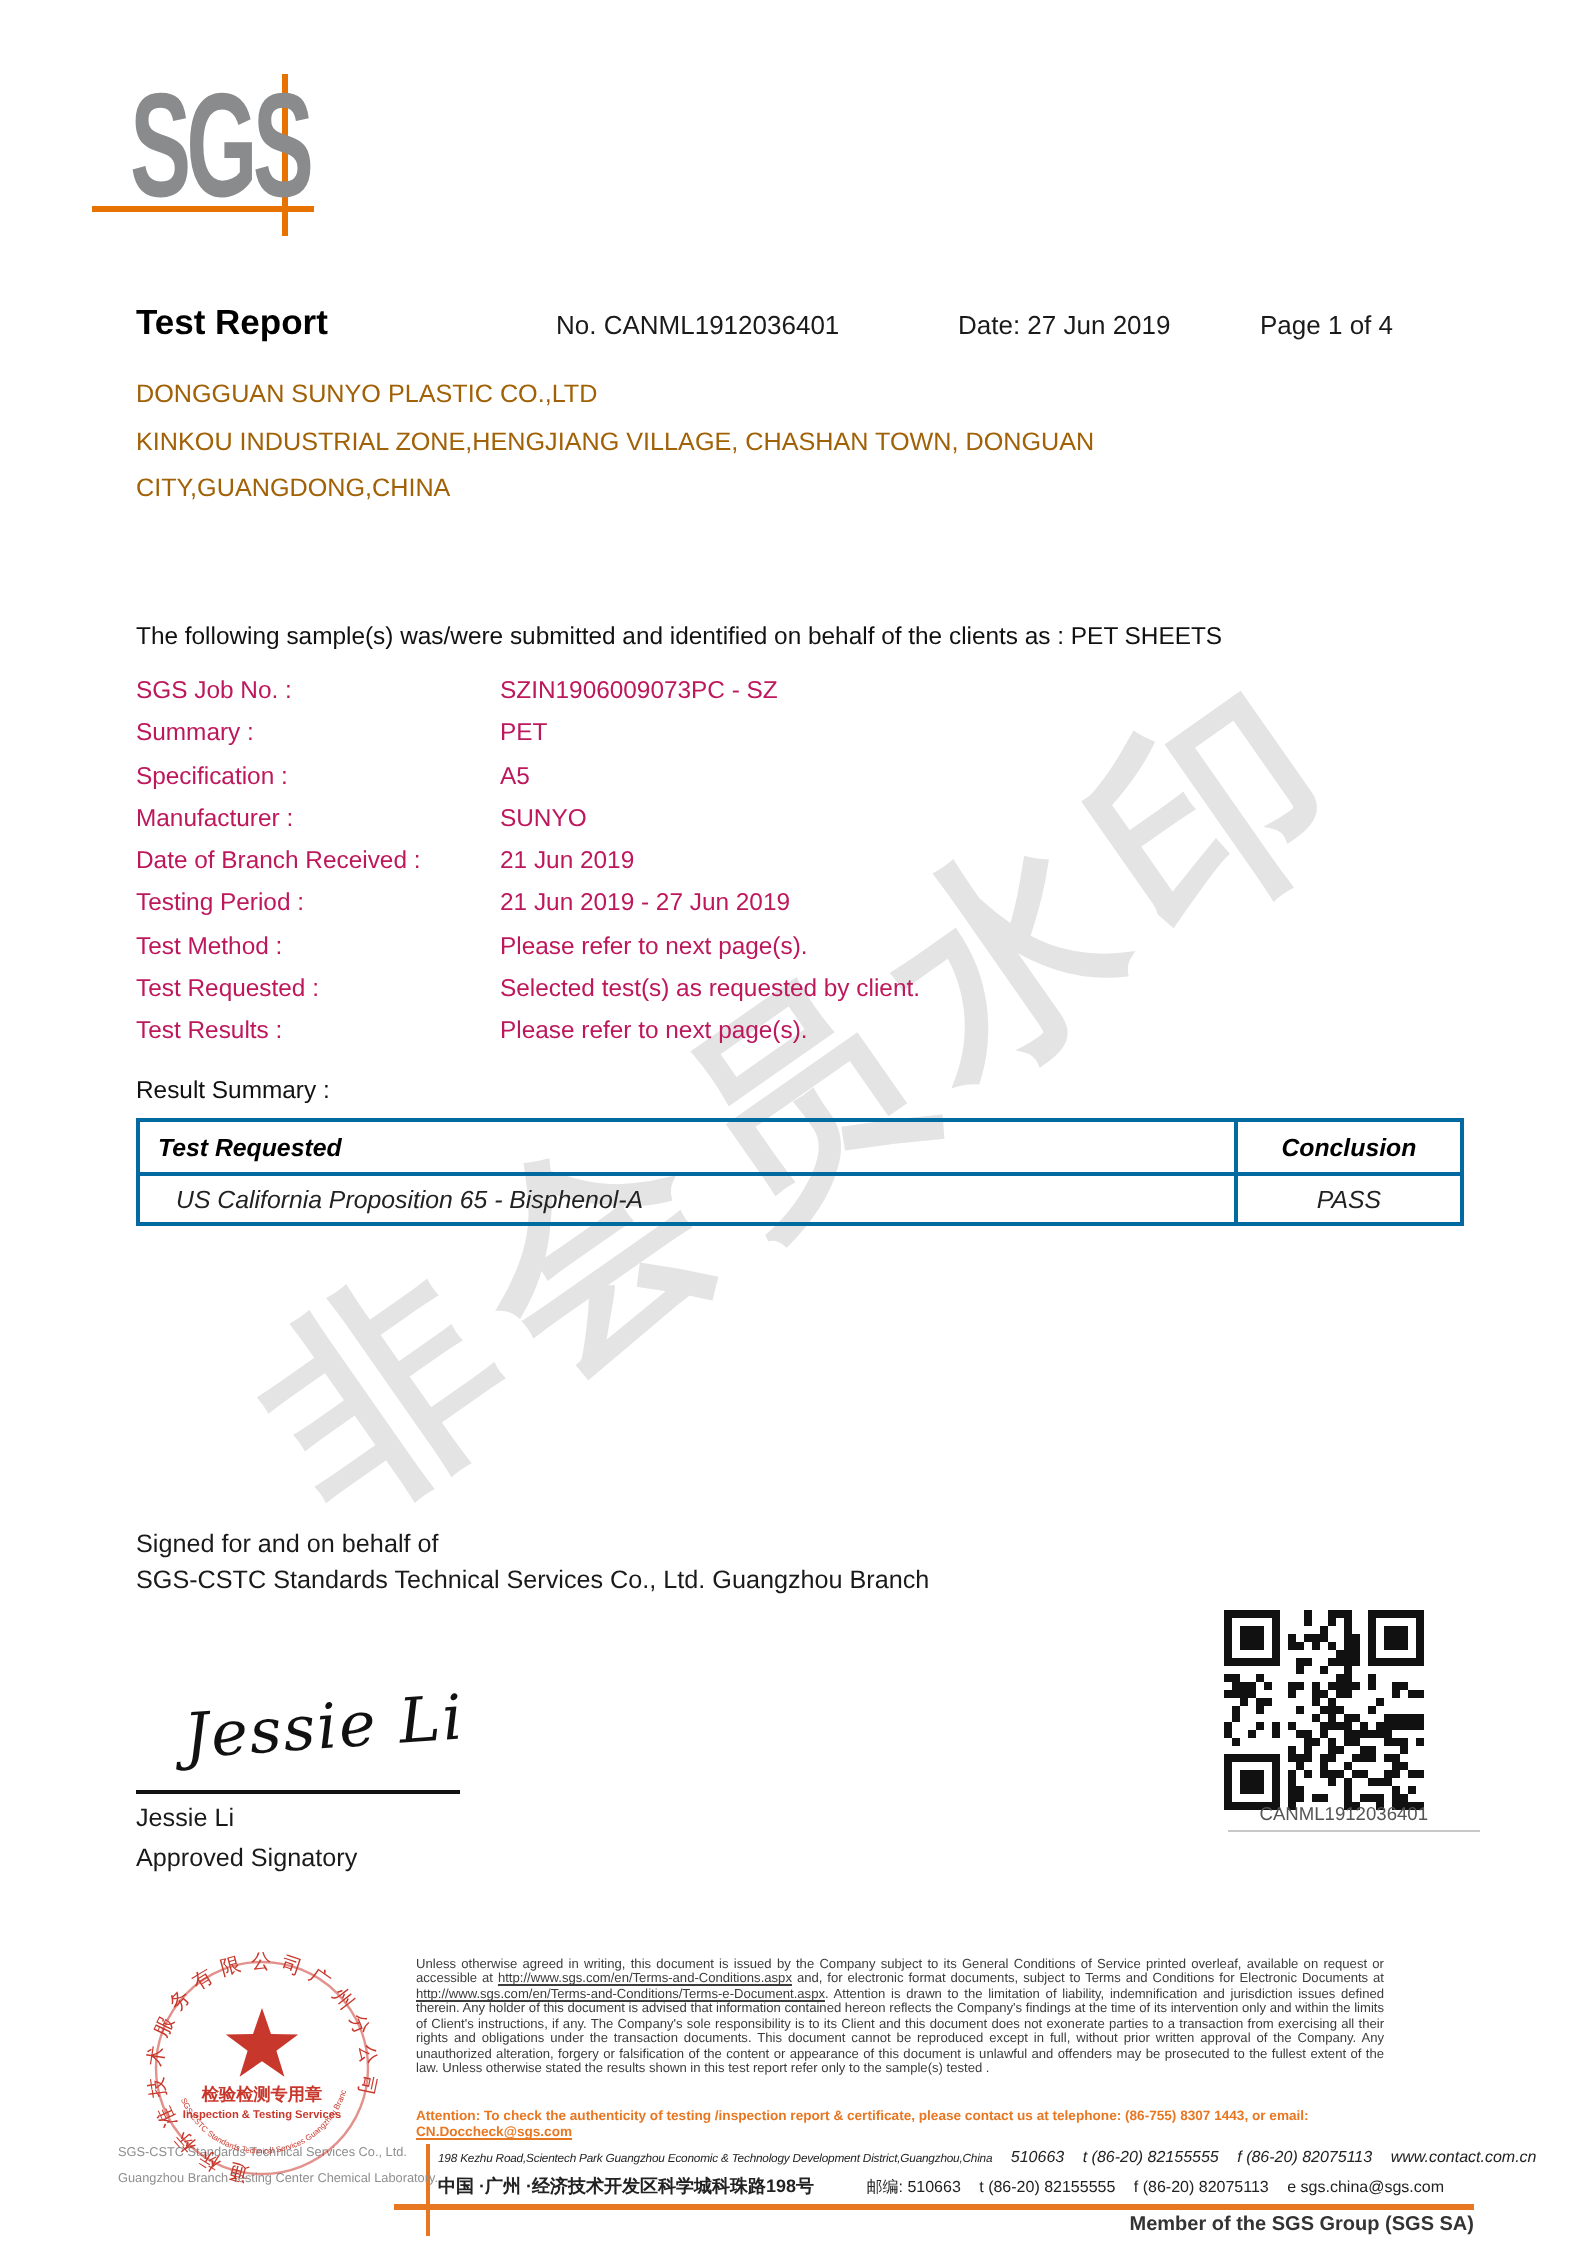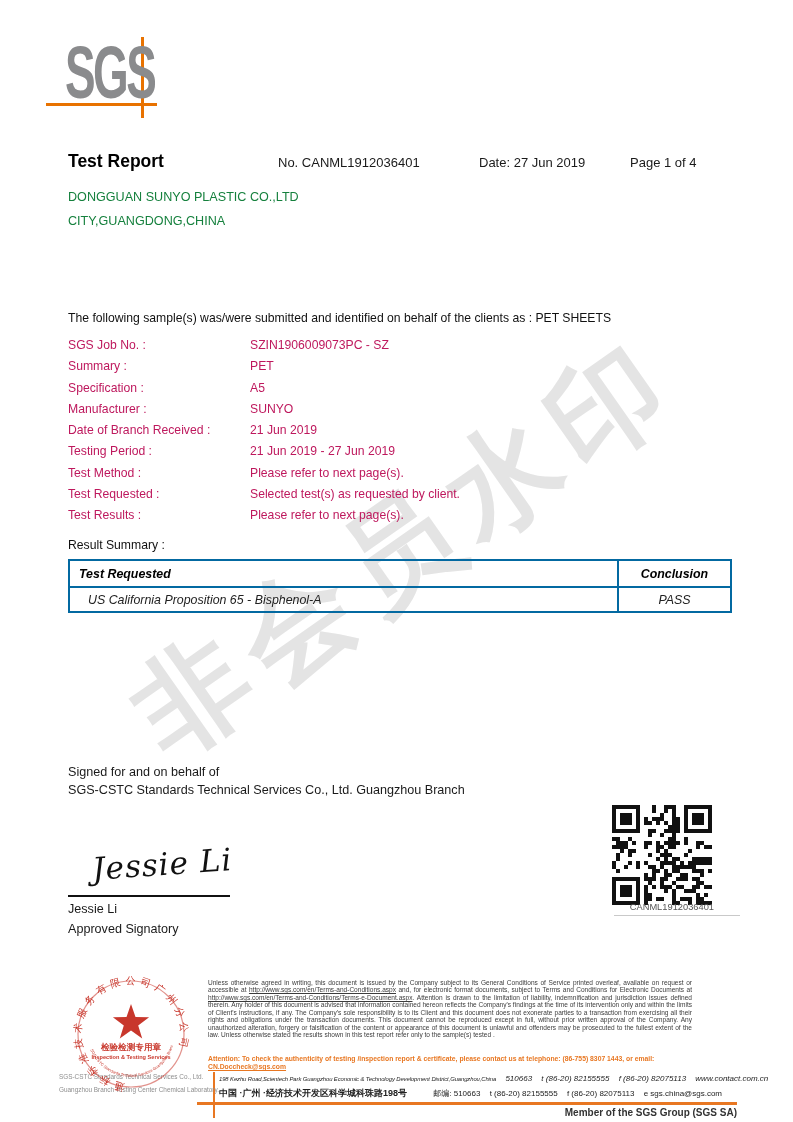--- a/index.html
+++ b/index.html
@@ -20,21 +20,21 @@
     font-weight:bold; color:#8a8b8d; letter-spacing:-4px; transform:scaleX(0.62); transform-origin:left top; z-index:2; }
   .logo-hline { position:absolute; left:46px; top:103px; width:111px; height:2.5px; background:#e87200; z-index:1; }
   .logo-vline { position:absolute; left:141px; top:37px; width:2.5px; height:81px; background:#e87200; z-index:1; }
 
   
   .title { position:absolute; left:68px; top:151px; font-size:17.5px; font-weight:bold; color:#000; }
   .report-no { position:absolute; left:278px; top:155px; font-size:13px;text-align:right; }
   .report-date { position:absolute; left:479px; top:155px; font-size:13px; }
   .report-page { position:absolute; left:630px; top:155px; font-size:13px; }
 
-  .client { position:absolute; left:68px; top:186px; font-size:12.6px; line-height:23.5px; color:#15803d; }
+  .client { position:absolute; left:68px; top:186px; font-size:12.6px; line-height:23.5px; color:#a16207; }
 
   .intro { position:absolute; left:68px; top:311px; font-size:12.2px; color:#111; }
 
   .fields { position:absolute; left:68px; top:338px; width:620px; }
   .frow { height:21.3px; font-size:12.2px; color:#be185d; }
   .flabel { display:inline-block; width:182px; }
   .fvalue { display:inline-block; }
 
   .summary-heading { position:absolute; left:68px; top:538px; font-size:12.2px; color:#111; }
 
@@ -96,20 +96,21 @@
   <div class="logo-vline"></div>
   <div class="logo-text">SGS</div>
 
   <div class="title layer">Test Report</div>
   <div class="report-no layer">No. CANML1912036401</div>
   <div class="report-date layer">Date: 27 Jun 2019</div>
   <div class="report-page layer">Page 1 of 4</div>
 
   <div class="client layer">
     <div>DONGGUAN SUNYO PLASTIC CO.,LTD</div>
+    <div>KINKOU INDUSTRIAL ZONE,HENGJIANG VILLAGE, CHASHAN TOWN, DONGUAN</div>
     <div>CITY,GUANGDONG,CHINA</div>
   </div>
 
   <div class="intro layer">The following sample(s) was/were submitted and identified on behalf of the clients as : PET SHEETS</div>
 
   <div class="fields layer">
     <div class="frow"><span class="flabel">SGS Job No. :</span><span class="fvalue">SZIN1906009073PC - SZ</span></div>
     <div class="frow"><span class="flabel">Summary :</span><span class="fvalue">PET</span></div>
     <div class="frow"><span class="flabel">Specification :</span><span class="fvalue">A5</span></div>
     <div class="frow"><span class="flabel">Manufacturer :</span><span class="fvalue">SUNYO</span></div>

